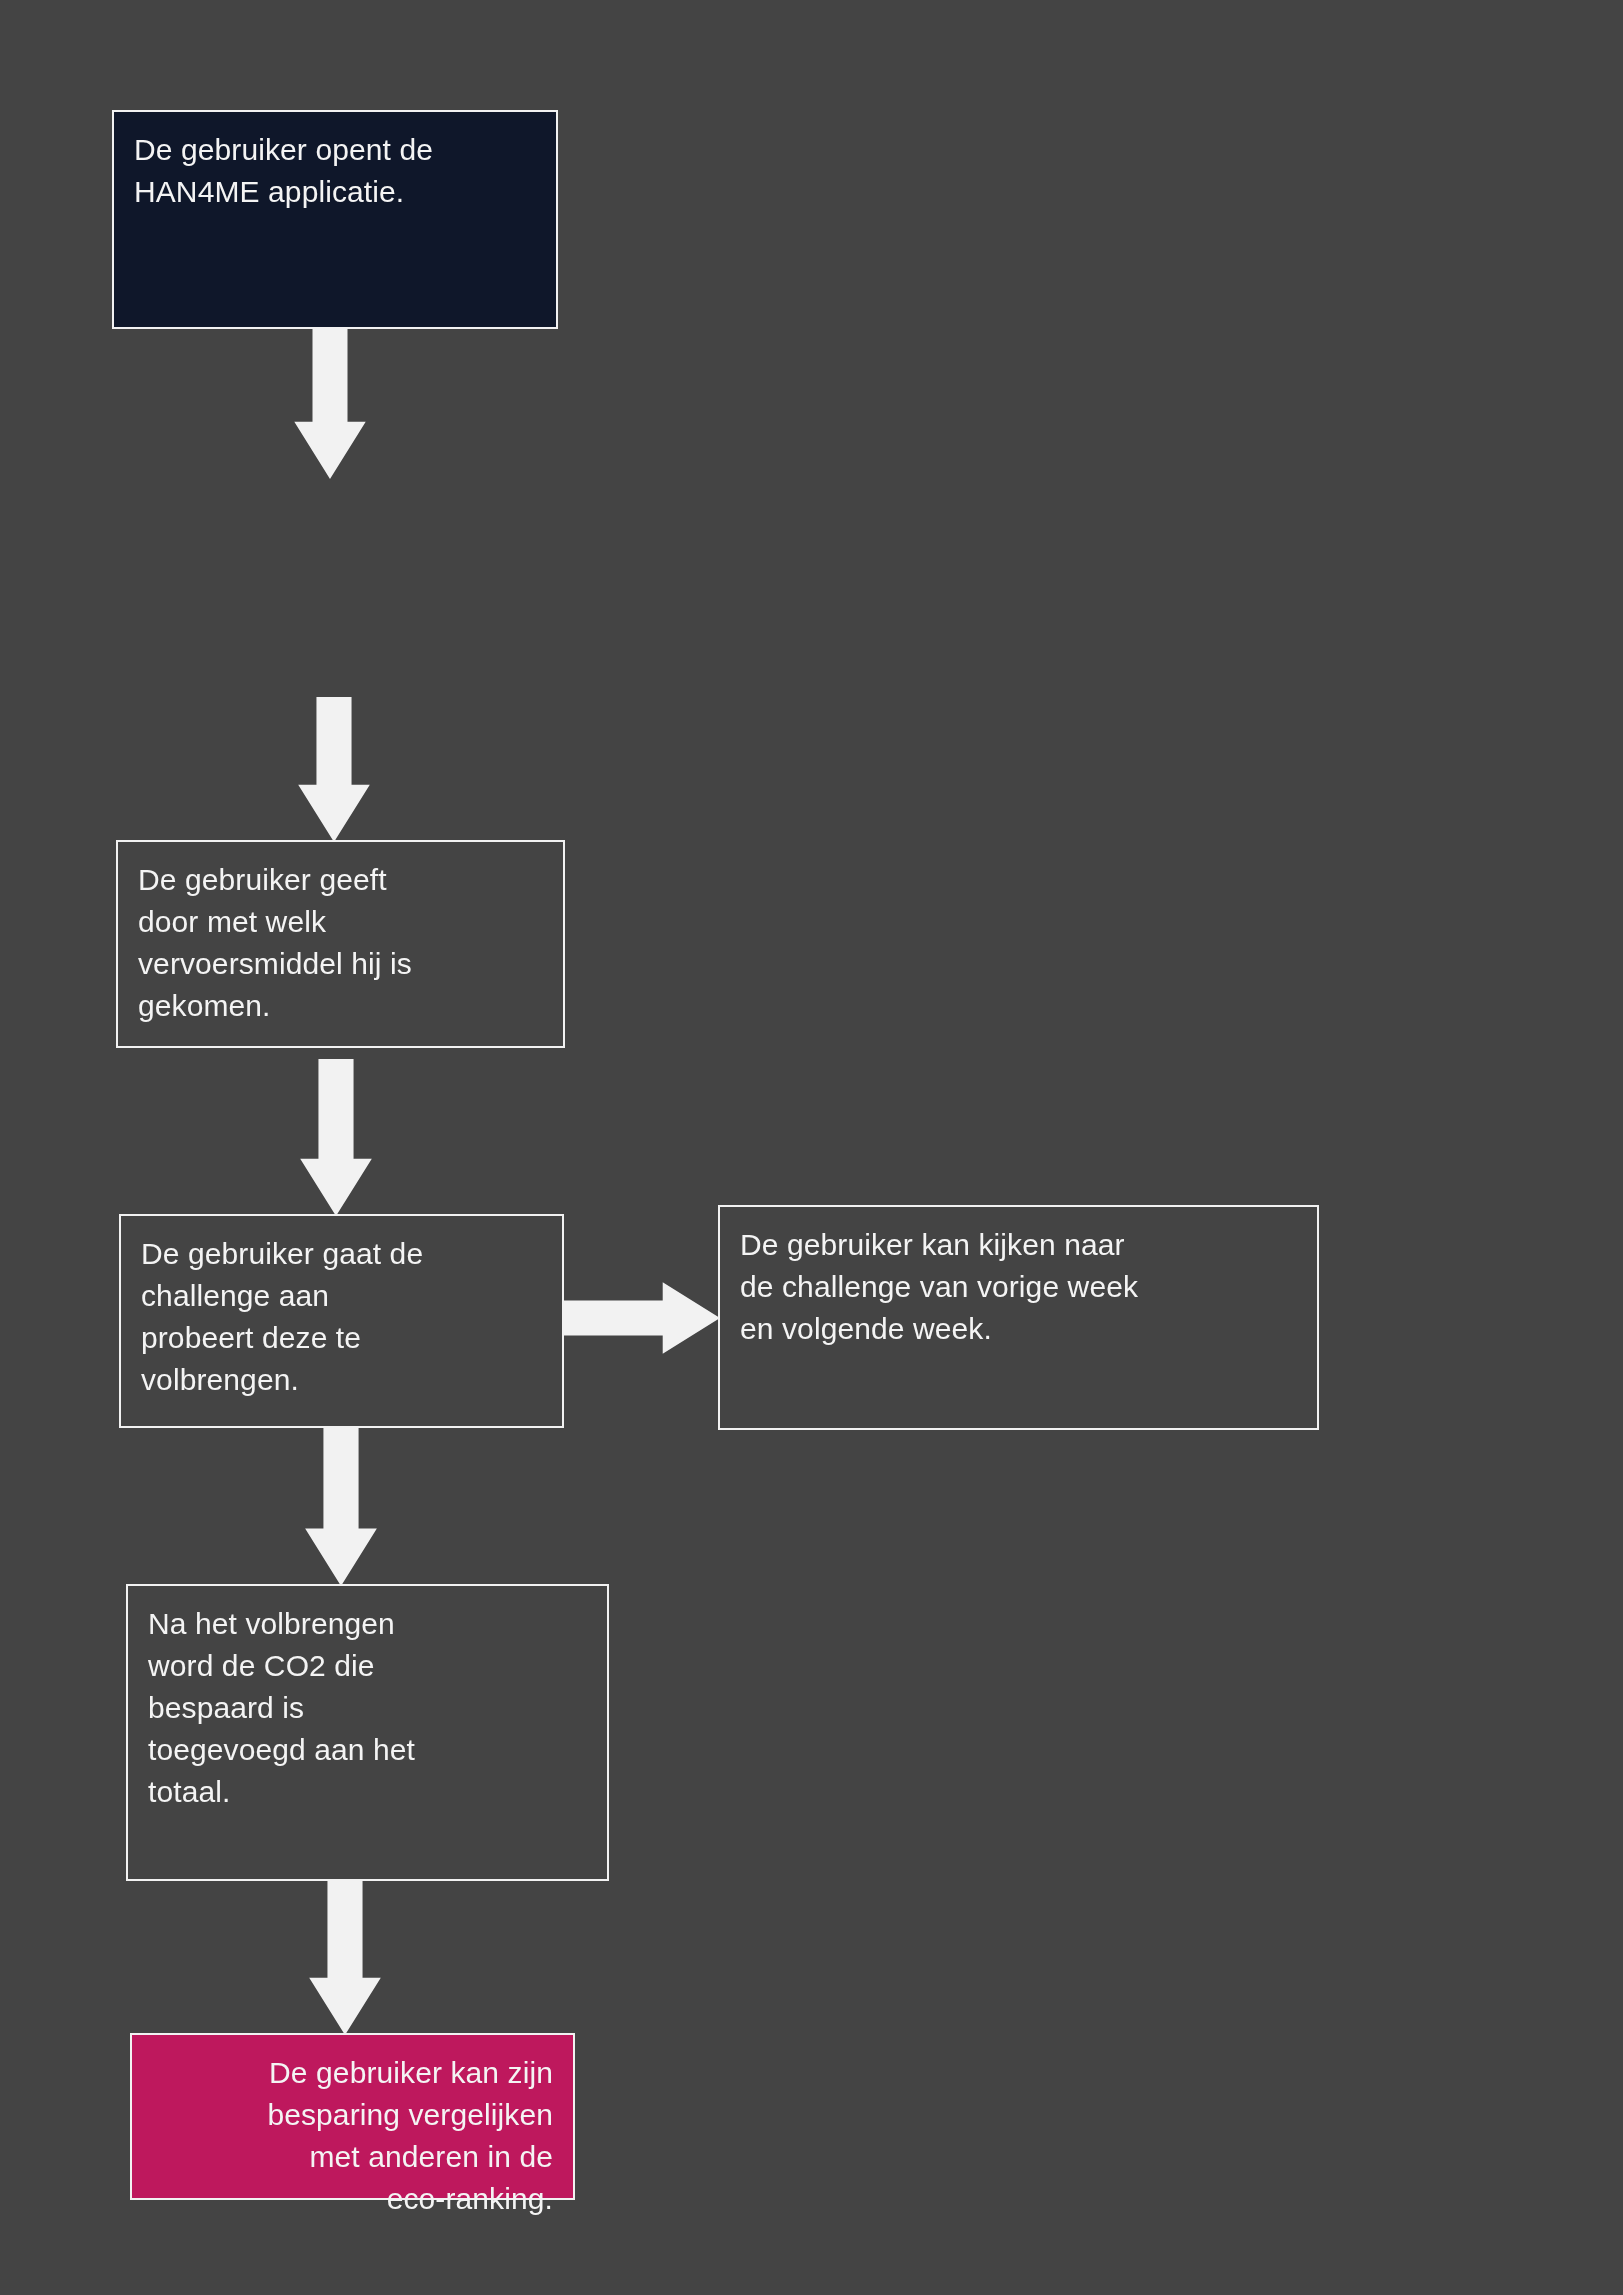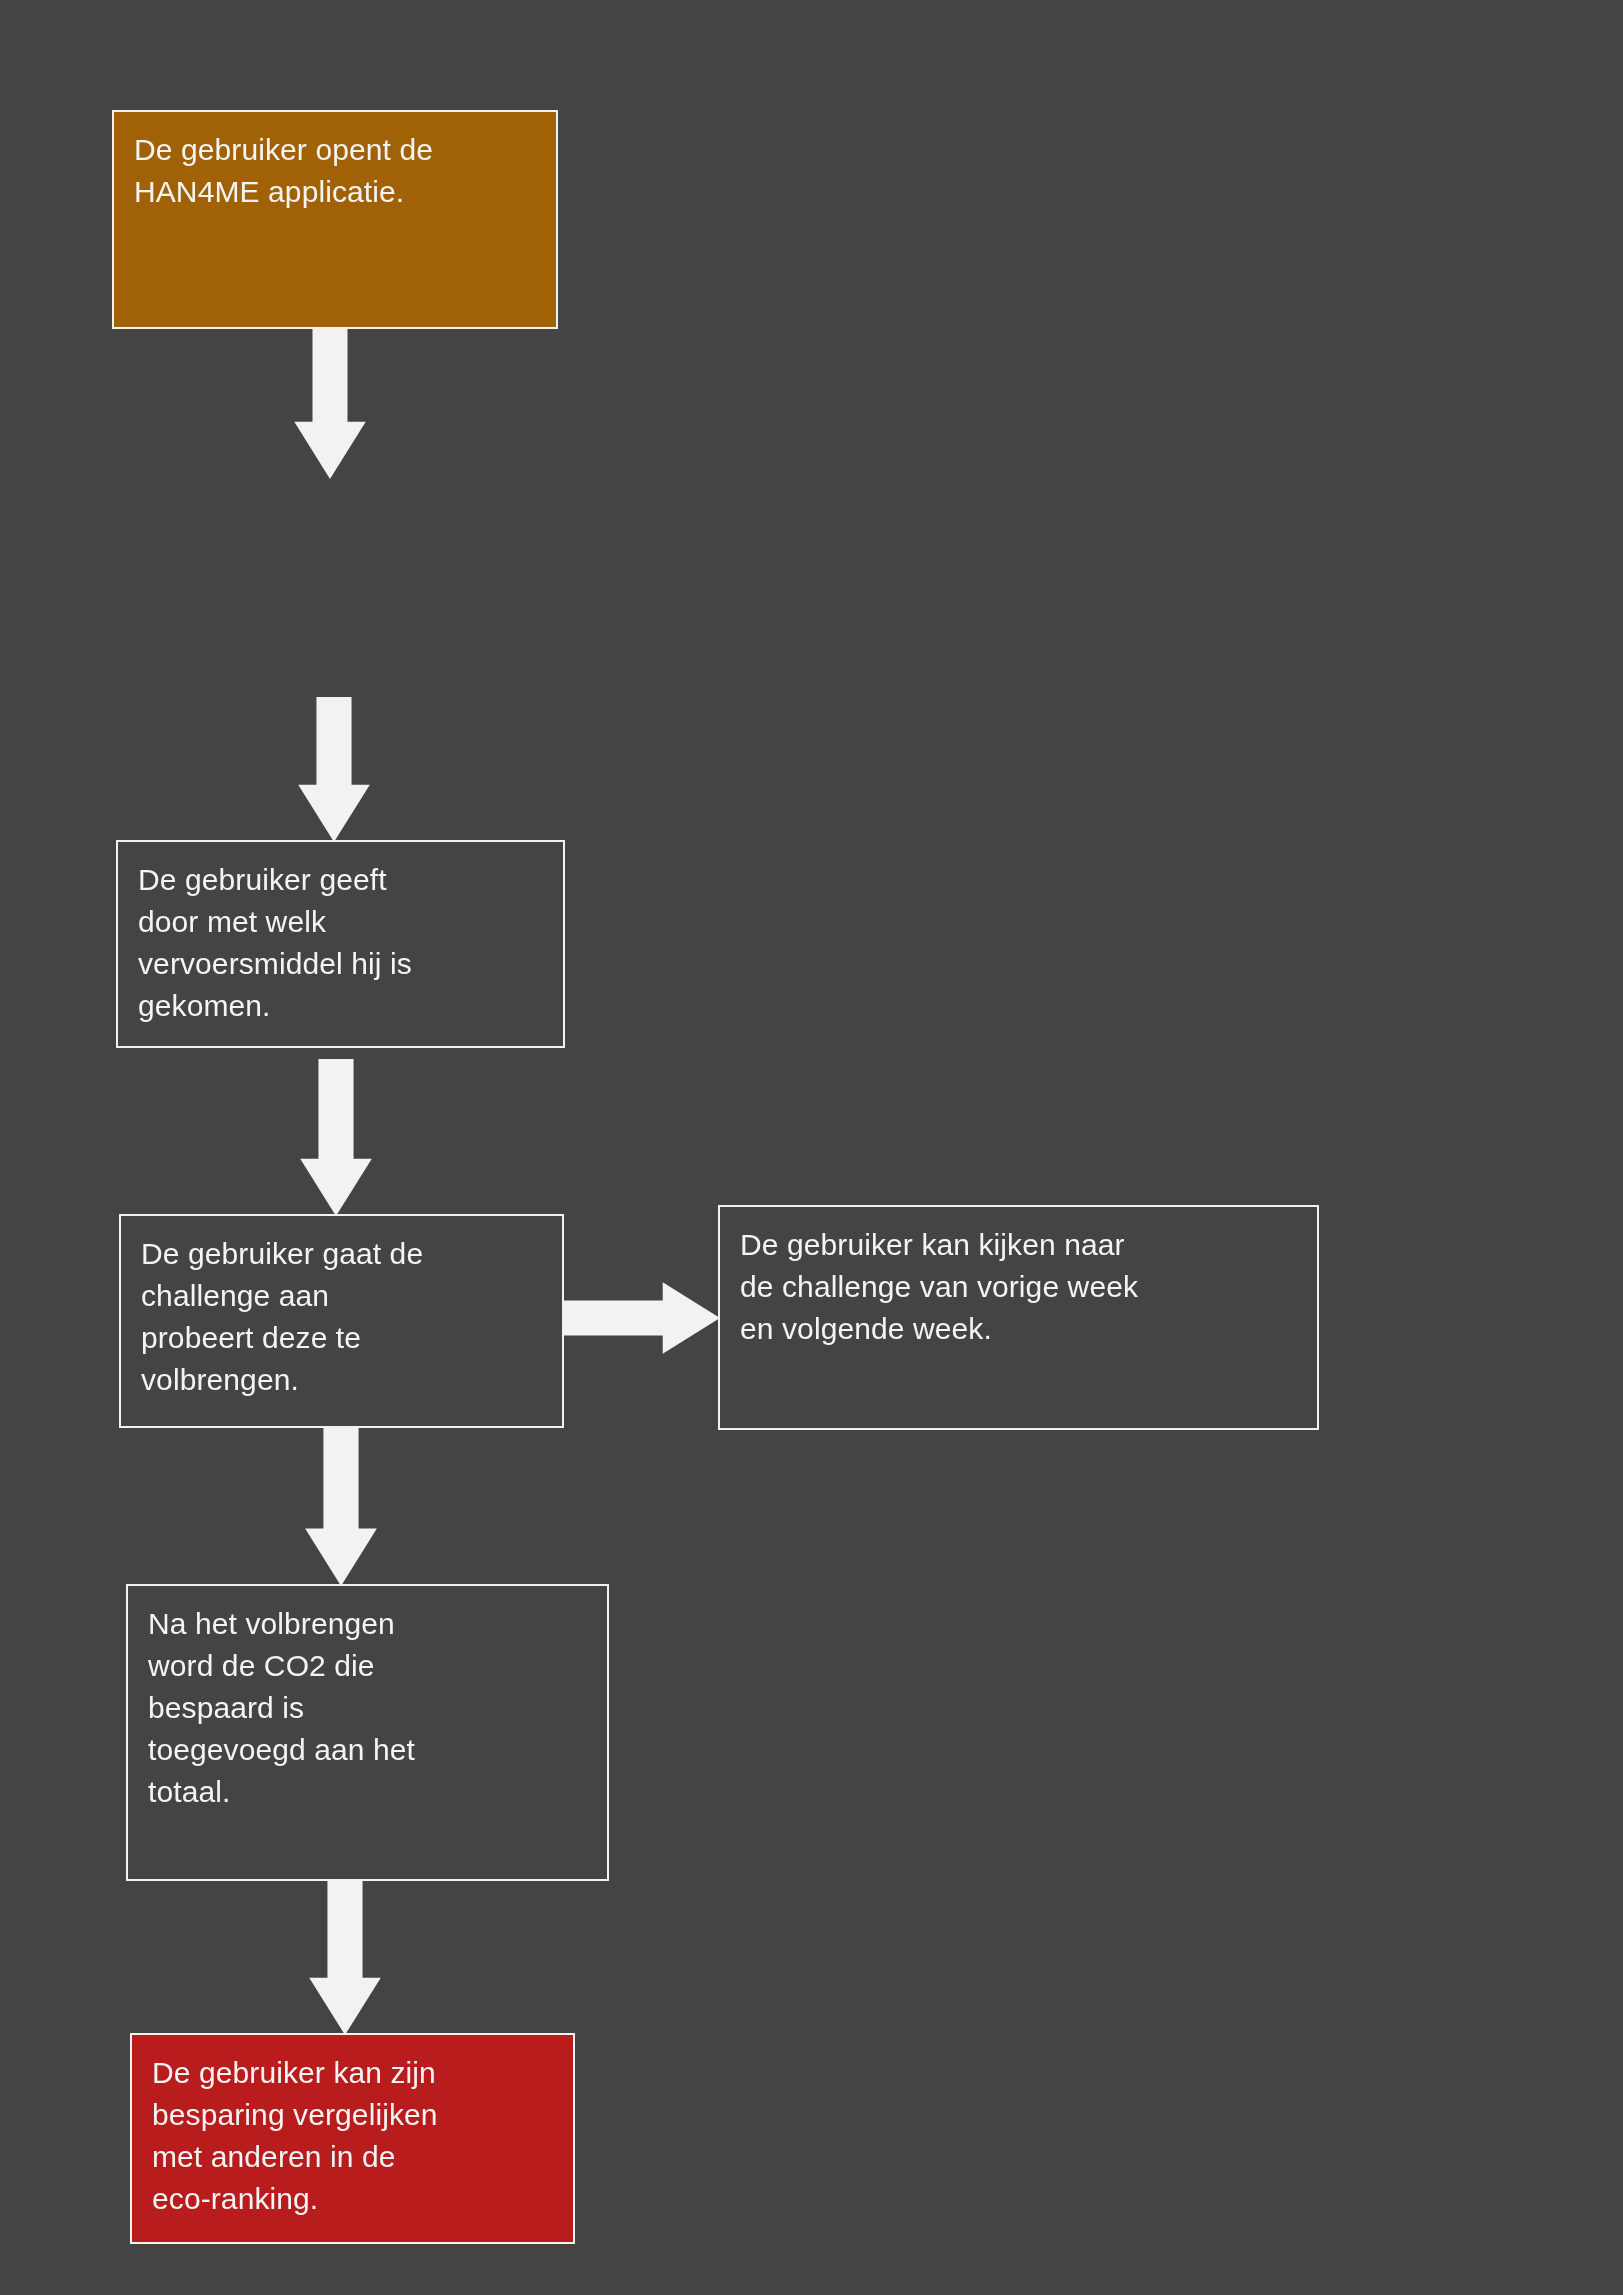--- a/index.html
+++ b/index.html
@@ -70,21 +70,21 @@
     <div class="arrow" style="left: 305px; top: 1426px; width: 72px; height: 160px;">
       <svg width="72" height="160" viewBox="0 0 78 174">
         <polygon points="19.89,0 58.11,0 58.11,111.6 78,111.6 39,174 0,111.6 19.89,111.6" fill="#f2f2f2"></polygon>
       </svg>
     </div>
     <div class="arrow" style="left: 309px; top: 1879px; width: 72px; height: 156px;">
       <svg width="72" height="156" viewBox="0 0 78 170">
         <polygon points="19.89,0 58.11,0 58.11,107.6 78,107.6 39,170 0,107.6 19.89,107.6" fill="#f2f2f2"></polygon>
       </svg>
     </div>
-    <div class="node" style="left: 112px; top: 110px; width: 446px; height: 219px; border-color: rgb(242, 242, 242); background: #a16207;">
+    <div class="node" style="left: 112px; top: 110px; width: 446px; height: 219px; border-color: rgb(242, 242, 242); background: #0f172a;">
       <div class="node-text" style="color: rgb(244, 244, 244);">De gebruiker opent de
 HAN4ME applicatie.</div>
     </div>
     <div class="node" style="left: 116px; top: 840px; width: 449px; height: 208px; border-color: rgb(242, 242, 242); background: rgb(68, 68, 68);">
       <div class="node-text" style="color: rgb(244, 244, 244);">De gebruiker geeft
 door met welk
 vervoersmiddel hij is
 gekomen.</div>
     </div>
     <div class="node" style="left: 119px; top: 1214px; width: 445px; height: 214px; border-color: rgb(242, 242, 242); background: rgb(68, 68, 68);">
@@ -98,20 +98,20 @@
 de challenge van vorige week
 en volgende week.</div>
     </div>
     <div class="node" style="left: 126px; top: 1584px; width: 483px; height: 297px; border-color: rgb(242, 242, 242); background: rgb(68, 68, 68);">
       <div class="node-text" style="color: rgb(244, 244, 244);">Na het volbrengen
 word de CO2 die
 bespaard is
 toegevoegd aan het
 totaal.</div>
     </div>
-    <div class="node" style="left: 130px; top: 2033px; width: 445px; height: 211px; border-color: rgb(242, 242, 242); background: #b91c1c;">
+    <div class="node" style="left: 130px; top: 2033px; width: 445px; height: 167px; border-color: rgb(242, 242, 242); background: #be185d; text-align: right;">
       <div class="node-text" style="color: rgb(244, 244, 244);">De gebruiker kan zijn
 besparing vergelijken
 met anderen in de
 eco-ranking.</div>
     </div>
   </div>
 
 
 </body></html>

